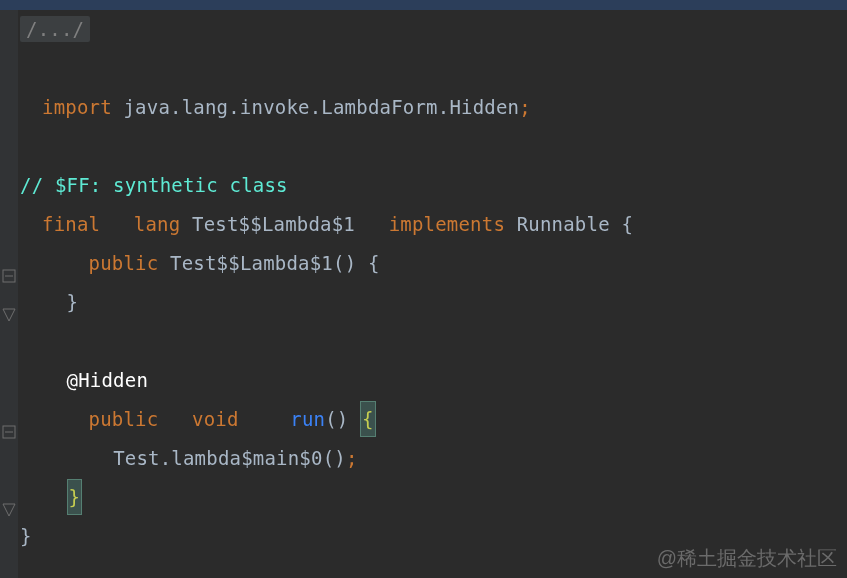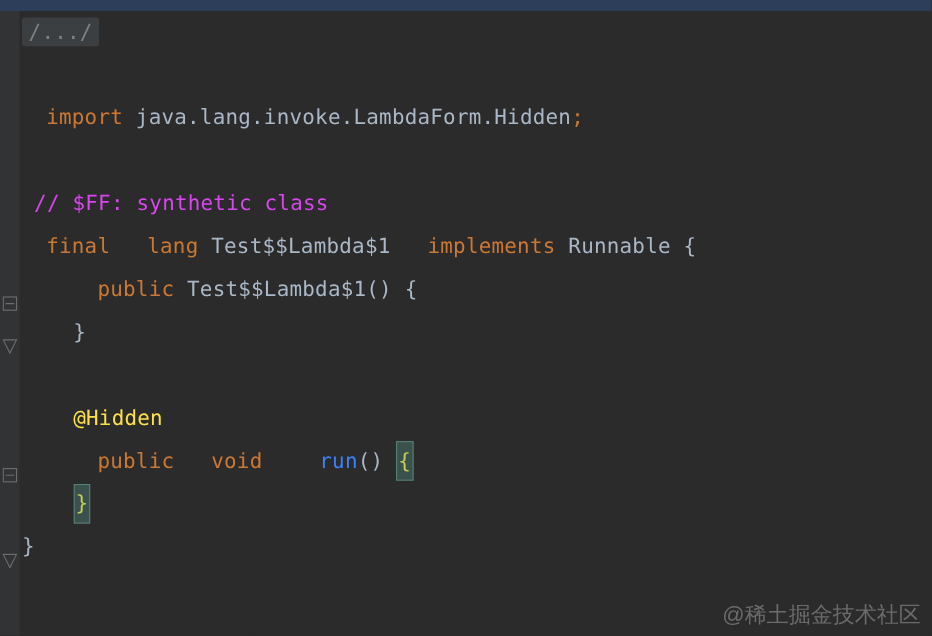--- a/index.html
+++ b/index.html
@@ -55,22 +55,22 @@
   padding: 0 6px;
   line-height: 26px;
   height: 26px;
   border-radius: 2px;
   margin-top: 6px;
   vertical-align: top;
 }
 .kw { color: #CC7832; margin-left: 22px; }
 .ident { color: #A9B7C6; }
 .method { color: #3b82f6; margin-left: 40px; }
-.annotation { color: #fde047; }
-.comment { color: #d946ef; margin-left: 11px; }
+.annotation { color: #ffffff; }
+.comment { color: #5eead4; }
 .brace { color: #A9B7C6; }
 .paren { color: #A9B7C6; }
 .semi { color: #CC7832; }
 .highlight-brace {
   background: #3b514d;
   border: 1px solid #557F72;
   color: #C6CE50;
   padding: 0 1px;
   margin: -1px 0;
   display: inline-block;
@@ -121,18 +121,19 @@
     <div class="line"></div>
     <div class="line"><span class="kw">import </span><span class="ident">java.lang.invoke.LambdaForm.Hidden</span><span class="semi">;</span></div>
     <div class="line"></div>
     <div class="line"><span class="comment">// $FF: synthetic class</span></div>
     <div class="line"><span class="kw">final </span><span class="kw">lang </span><span class="ident">Test$$Lambda$1 </span><span class="kw">implements </span><span class="ident">Runnable </span><span class="brace">{</span></div>
     <div class="line"><span>    </span><span class="kw">public </span><span class="ident">Test$$Lambda$1</span><span class="paren">() </span><span class="brace">{</span></div>
     <div class="line"><span>    </span><span class="brace">}</span></div>
     <div class="line"></div>
     <div class="line"><span>    </span><span class="annotation">@Hidden</span></div>
     <div class="line"><span>    </span><span class="kw">public </span><span class="kw">void </span><span class="method">run</span><span class="paren">() </span><span class="highlight-brace">{</span></div>
+    <div class="line"><span>        </span><span class="ident">Test.lambda$main$0()</span><span class="semi">;</span></div>
     <div class="line"><span>    </span><span class="highlight-brace">}</span></div>
     <div class="line"><span class="brace">}</span></div>
 
     <div class="watermark">@稀土掘金技术社区</div>
   </div>
 </div>
 
 </body></html>

